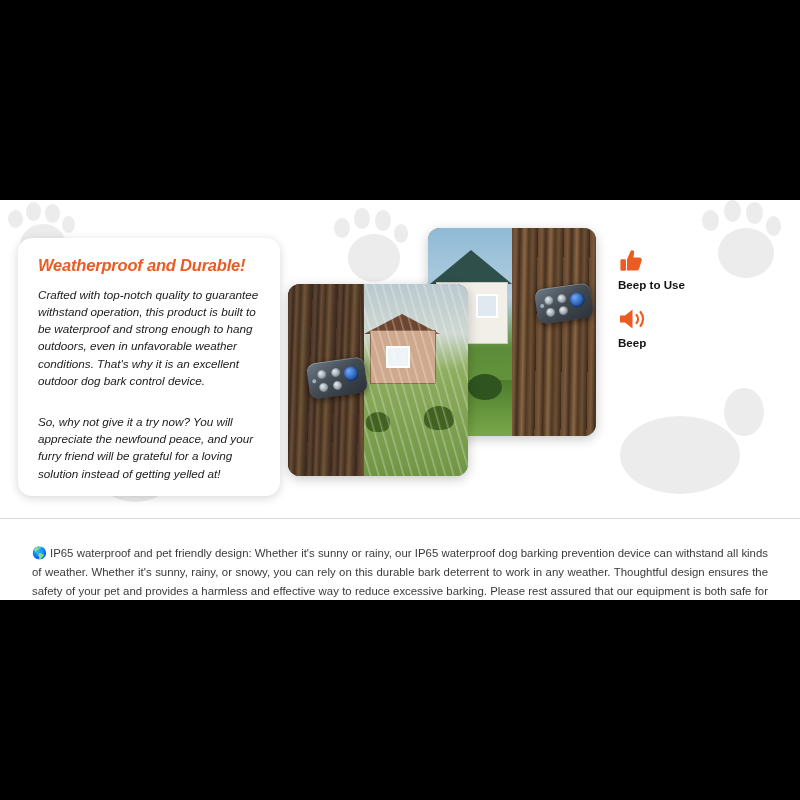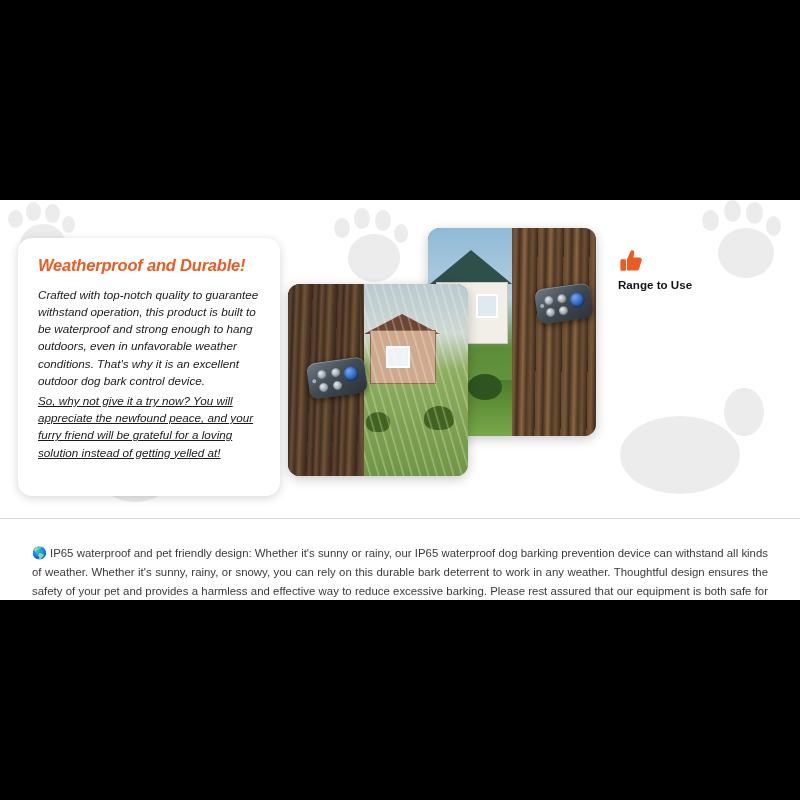--- a/index.html
+++ b/index.html
@@ -74,22 +74,21 @@
     letter-spacing: -0.2px;
   }
   .card-body {
     color: #1a1a1a;
     font-size: 11.7px;
     font-style: italic;
     line-height: 1.47;
     margin: 0;
   }
   .card-body.second {
-    margin-top: 3px;
-    text-decoration: underline;
+    margin-top: 24px;
   }
 
   
   .photo {
     position: absolute;
     border-radius: 12px;
     overflow: hidden;
     box-shadow: 0 3px 12px rgba(0,0,0,0.22);
     background: #6b6b6b;
   }
@@ -419,23 +418,35 @@
       <div class="features">
 
 
         <div class="feature">
           <span class="feature-icon">
             <svg width="26" height="26" viewBox="0 0 26 26" aria-hidden="true">
               <path d="M9 11.5 L12.4 3.4 C13.6 1.2 16.6 2.2 16.2 4.6 L15.4 9.6 L21.4 9.6 C23.2 9.6 24.2 11.2 23.6 12.8 L21.2 20.4 C20.8 21.8 19.6 22.6 18.2 22.6 L9 22.6 Z" fill="#ec5b22"></path>
               <rect x="2.4" y="11.2" width="5.6" height="11.6" rx="1.3" fill="#ec5b22"></rect>
             </svg>
           </span>
-          <span class="feature-label">Range to Use</span>
-        </div>
-
+          <span class="feature-label">Beep to Use</span>
+        </div>
+
+        <div class="feature">
+          <span class="feature-icon">
+            <svg width="30" height="26" viewBox="0 0 30 26" aria-hidden="true">
+              <path d="M2 9.5 H7 L14.5 3.5 V22.5 L7 16.5 H2 Z" fill="#ec5b22"></path>
+              <g stroke="#ec5b22" stroke-width="2.2" fill="none" stroke-linecap="round">
+                <path d="M18.5 9 A6 6 0 0 1 18.5 17"></path>
+                <path d="M22.5 6 A11 11 0 0 1 22.5 20"></path>
+              </g>
+            </svg>
+          </span>
+          <span class="feature-label">Beep</span>
+        </div>
 
       </div>
     </div>
 
     <div class="footer-rule"></div>
     <div class="footer-block">
       <p class="footer-text"><span class="globe-emoji">🌎</span><span>IP65 waterproof and pet friendly design: Whether it's sunny or rainy, our IP65 waterproof dog barking prevention device can withstand all kinds of weather. Whether it's sunny, rainy, or snowy, you can rely on this durable bark deterrent to work in any weather. Thoughtful design ensures the safety of your pet and provides a harmless and effective way to reduce excessive barking. Please rest assured that our equipment is both safe for dogs and effective in promoting better behavior.</span></p>
     </div>
 
   </div>

